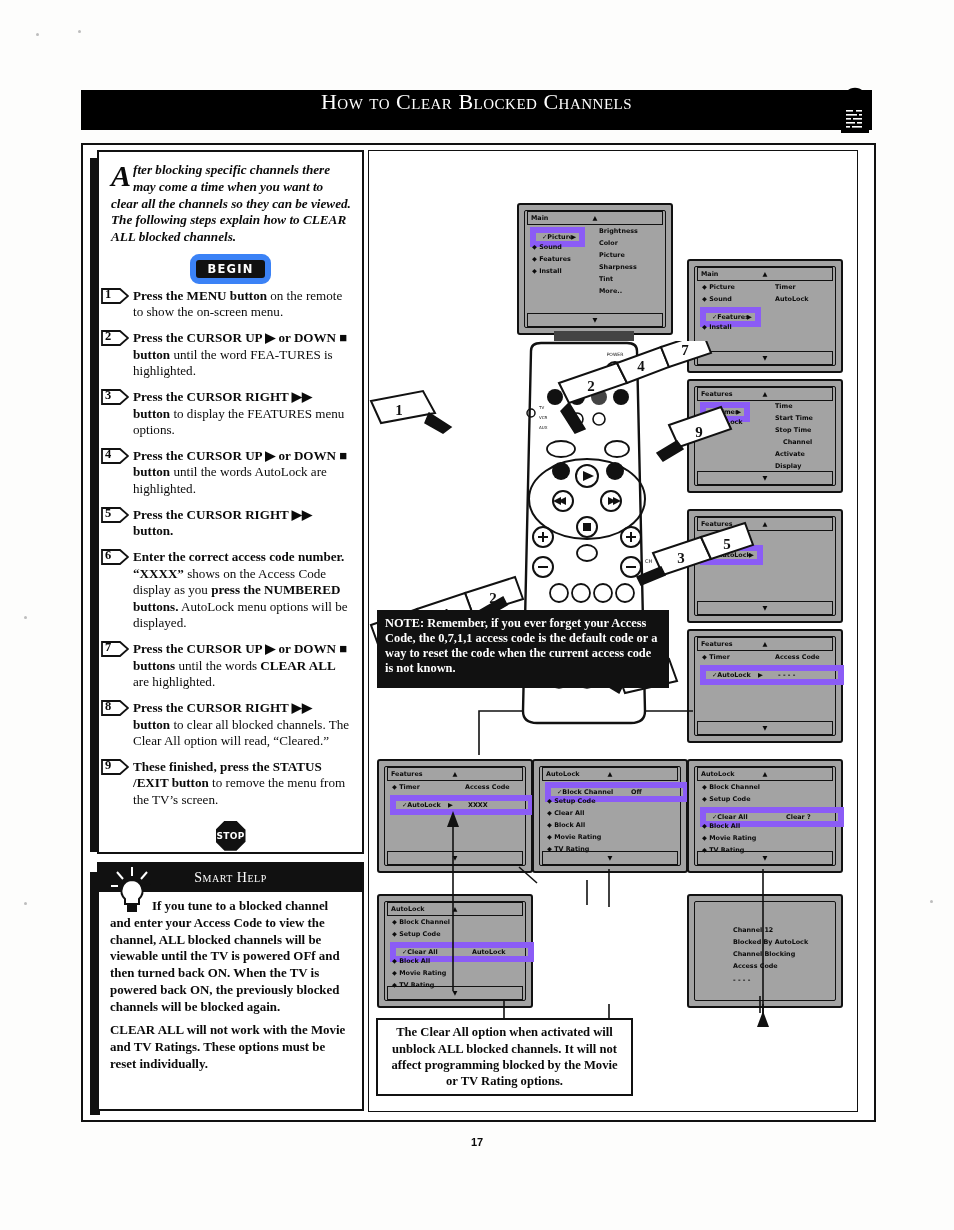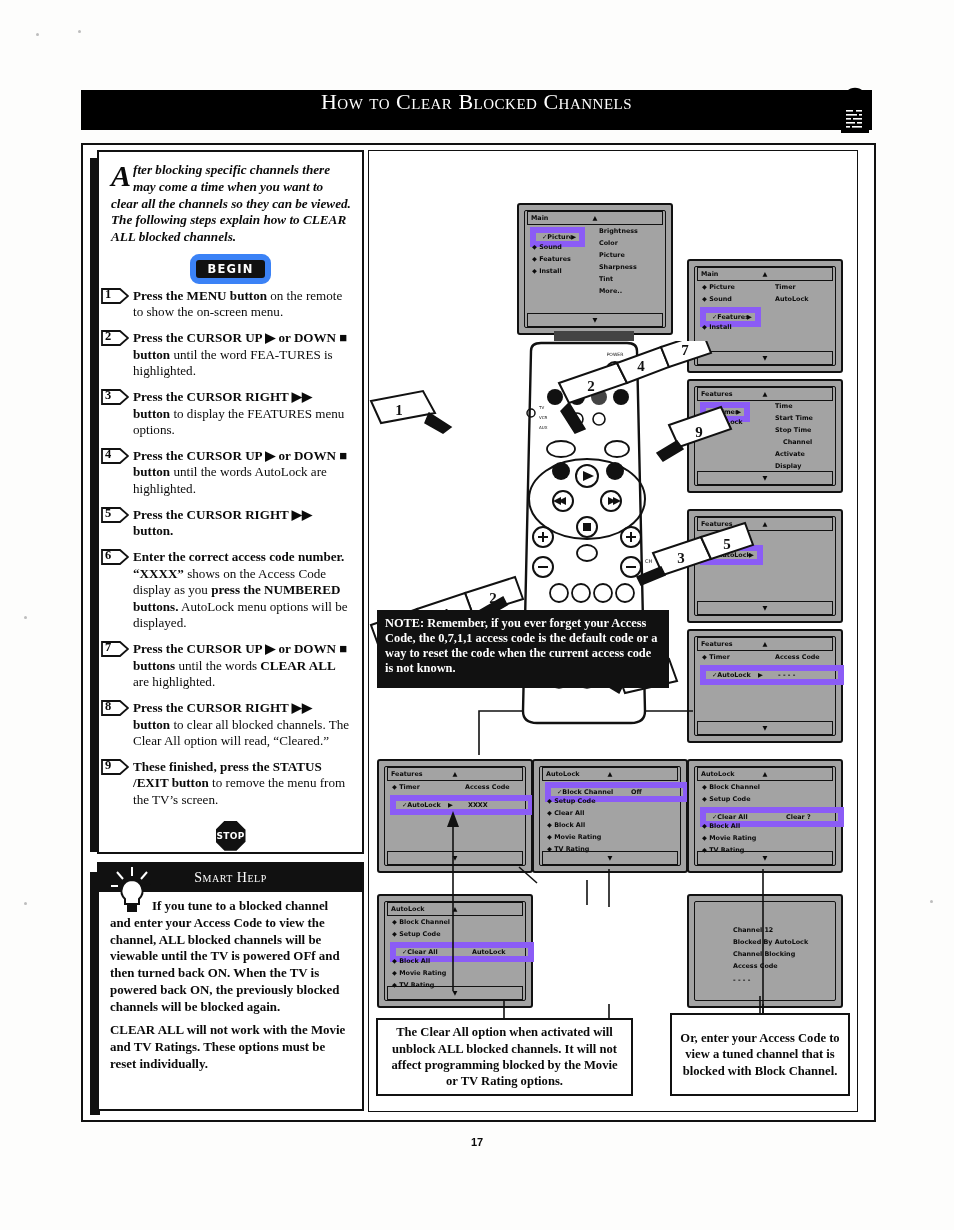--- a/index.html
+++ b/index.html
@@ -564,23 +564,20 @@
 
   </div>
 
   <div id="note">
     <span>NOTE: Remember, if you ever forget your Access Code, the 0,7,1,1 access code is the default code or a way to reset the code when the current access code is not known.</span>
   </div>
 
   <div class="caption" style="left:376px;top:1018px;width:257px;height:78px;">
     <span>The Clear All option when activated will unblock ALL blocked channels. It will not affect programming blocked by the Movie or TV Rating options.</span>
   </div>
-  <div class="caption" style="left:670px;top:1013px;width:180px;height:83px;">
-    <span>Or, enter your Access Code to view a tuned channel that is blocked with Block Channel.</span>
-  </div>
 
   <svg style="position:absolute;left:0;top:0;width:954px;height:1230px;pointer-events:none;">
     <g stroke="#111" stroke-width="1.6" fill="none">
       <path d="M504 1000 L504 1018"></path>
       <path d="M760 996 L760 1013"></path>
       <path d="M587 880 L587 905"></path>
     </g>
   </svg>
 
   <div id="pageno">17</div>

